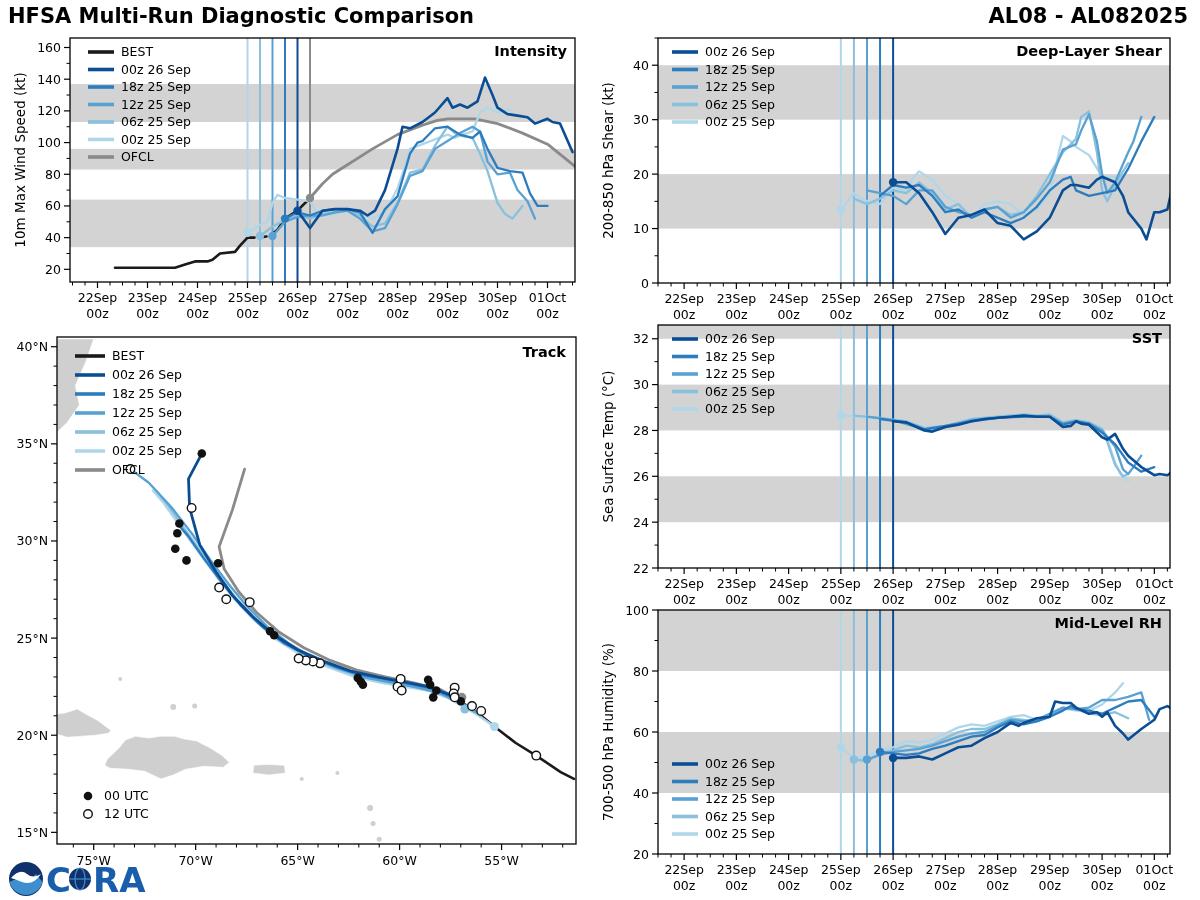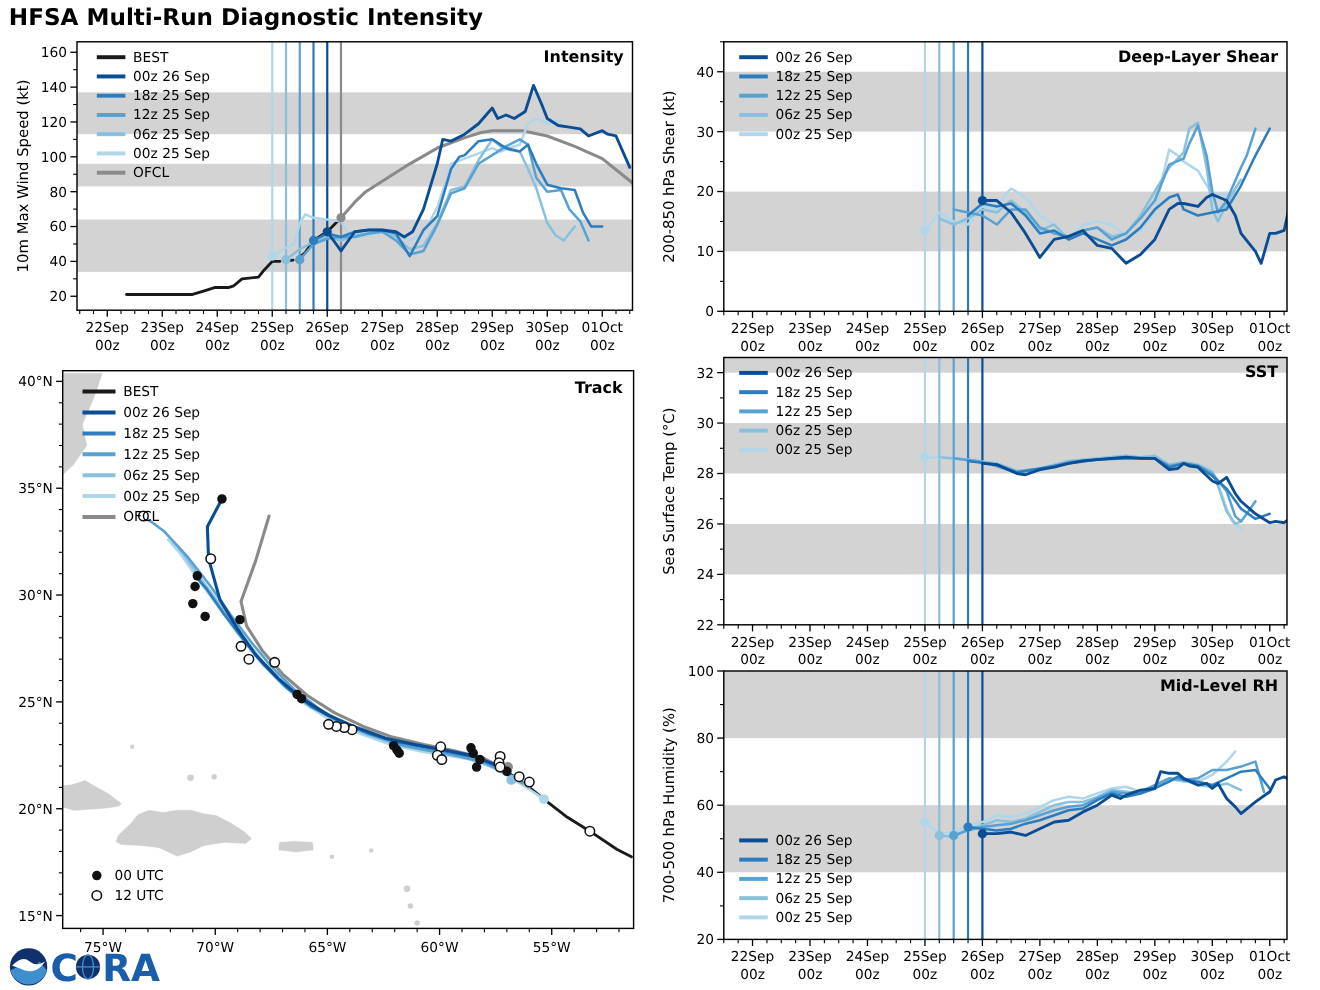--- a/index.html
+++ b/index.html
@@ -7,21 +7,22 @@
         font-family:"DejaVu Sans","Liberation Sans",sans-serif;}
   .hdr{position:absolute;top:4px;font-weight:bold;font-size:21px;color:#000;}
   #hdr-left{left:8px;}
   #hdr-right{right:12px;}
   svg text{font-family:"DejaVu Sans","Liberation Sans",sans-serif;}
 </style>
 </head>
 <body>
 
 <div id="page">
-  <div id="hdr-left" class="hdr">HFSA Multi-Run Diagnostic Intensity</div>
+  <div id="hdr-left" class="hdr">HFSA Multi-Run Diagnostic Comparison</div>
+  <div id="hdr-right" class="hdr">AL08 - AL082025</div>
   <svg id="plot" width="1200" height="900" viewBox="0 0 1200 900">
       <g>
         <rect x="70" y="199.6103896103896" width="505" height="47.532467532467535" fill="#d3d3d3"></rect>
         <rect x="70" y="148.9090909090909" width="505" height="20.597402597402606" fill="#d3d3d3"></rect>
         <rect x="70" y="83.94805194805195" width="505" height="38.025974025973994" fill="#d3d3d3"></rect>
         <clipPath id="intensity-clip">
           <rect x="70" y="38" width="505" height="244"></rect>
         </clipPath>
         <g clip-path="url(#intensity-clip)">
           <line x1="247.49999999999997" x2="247.49999999999997" y1="38" y2="282" stroke="#b0d6ea" stroke-width="2"></line>

